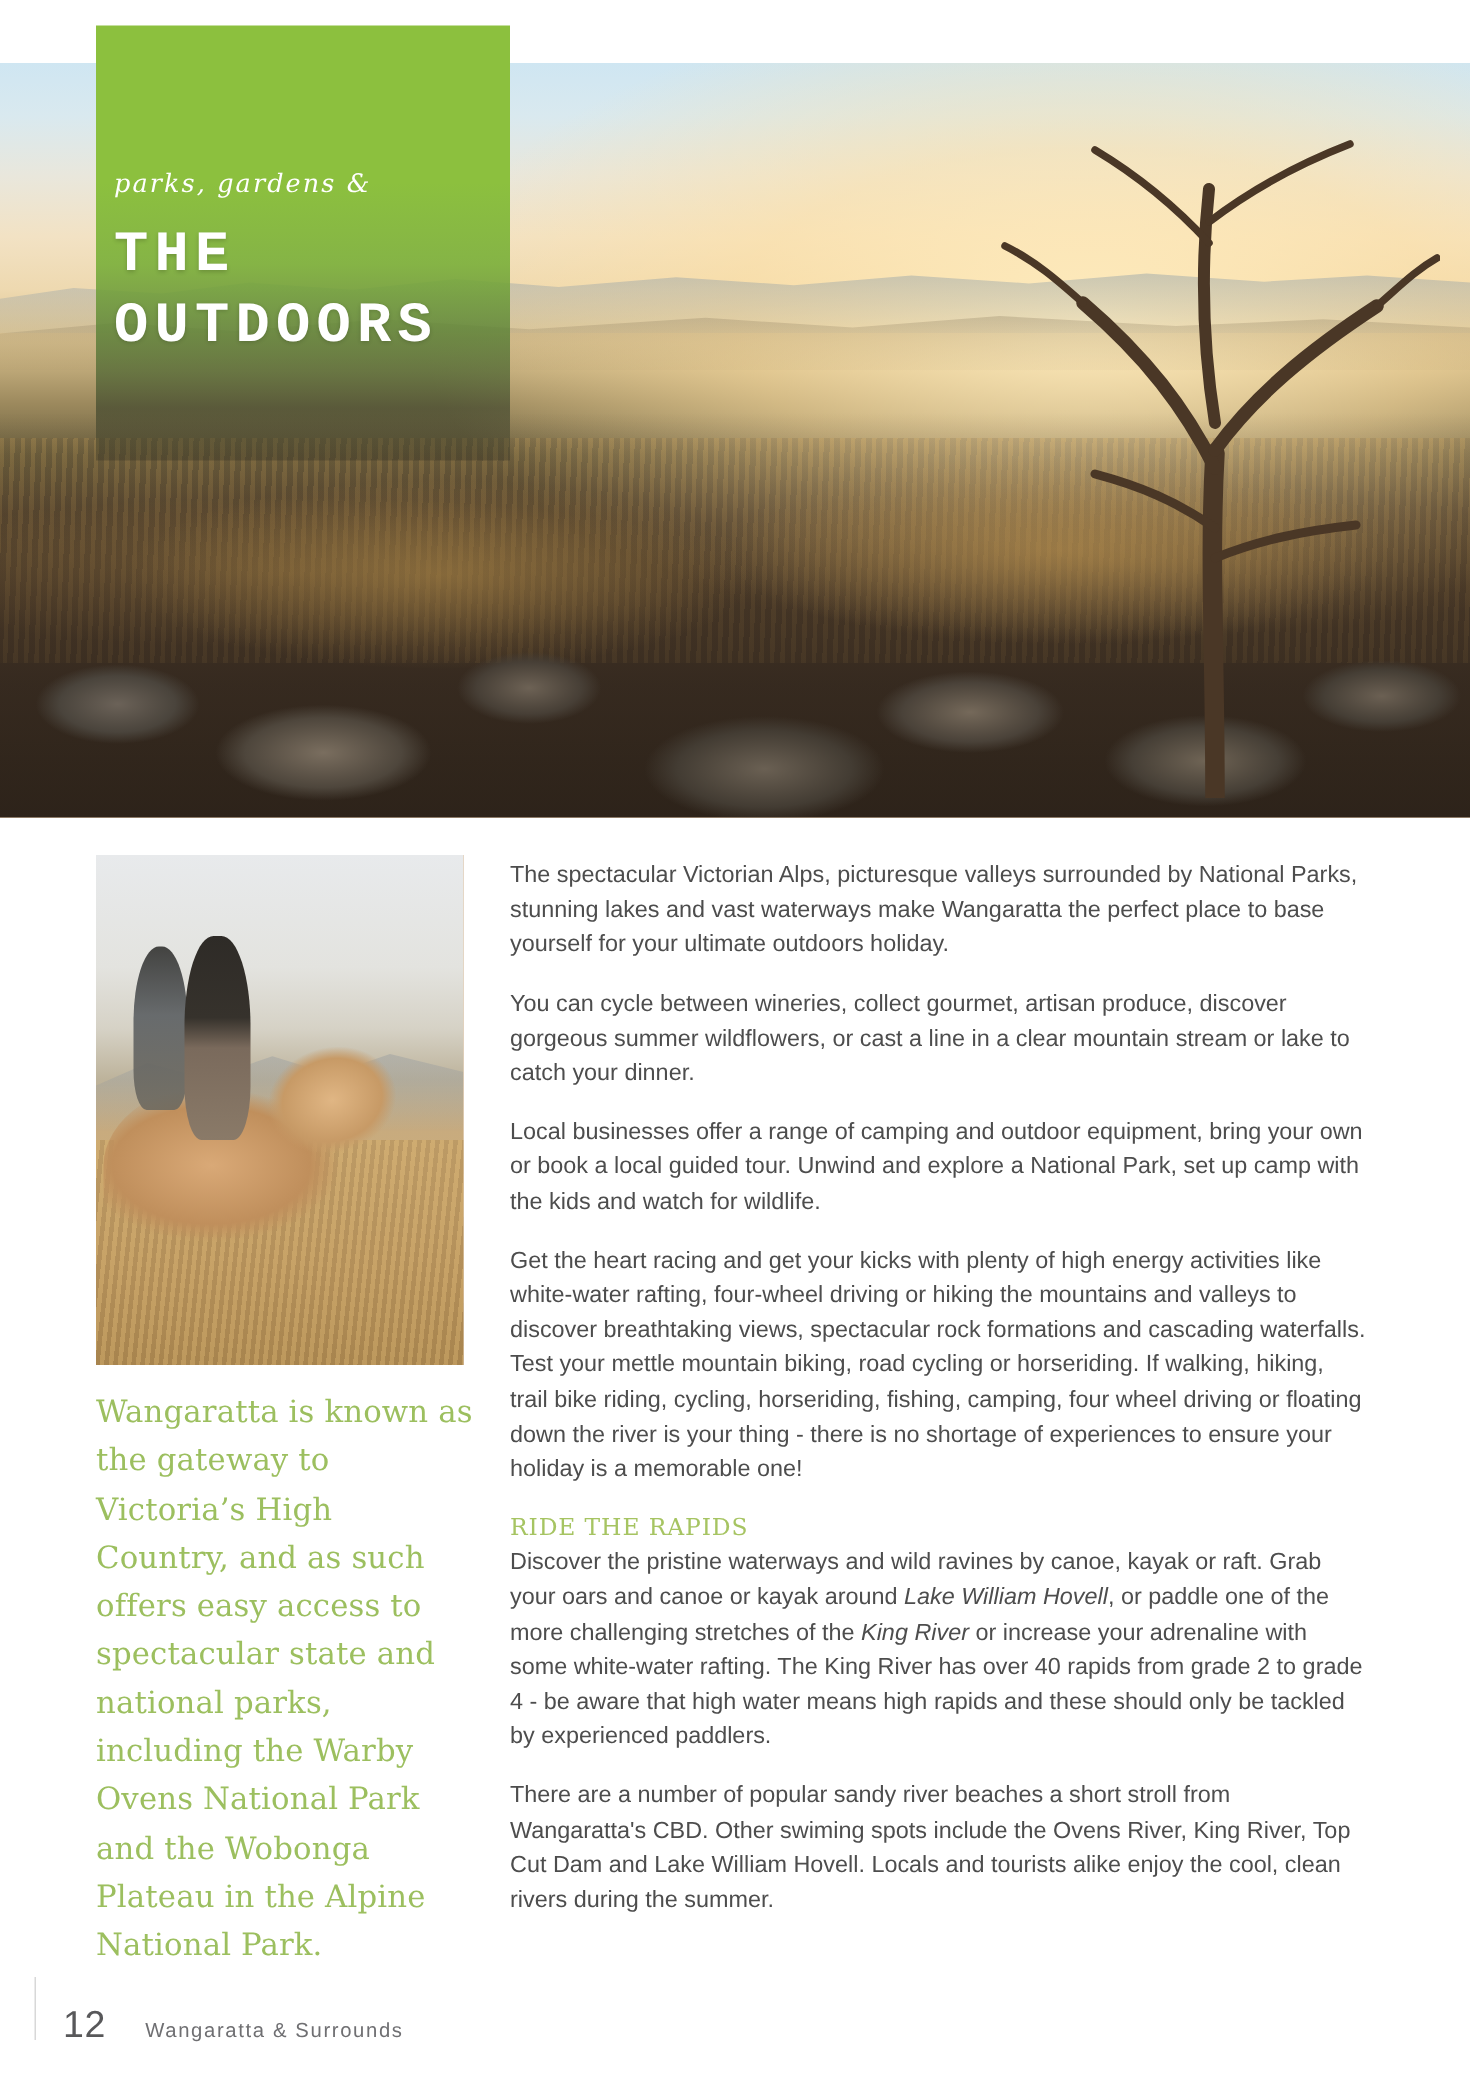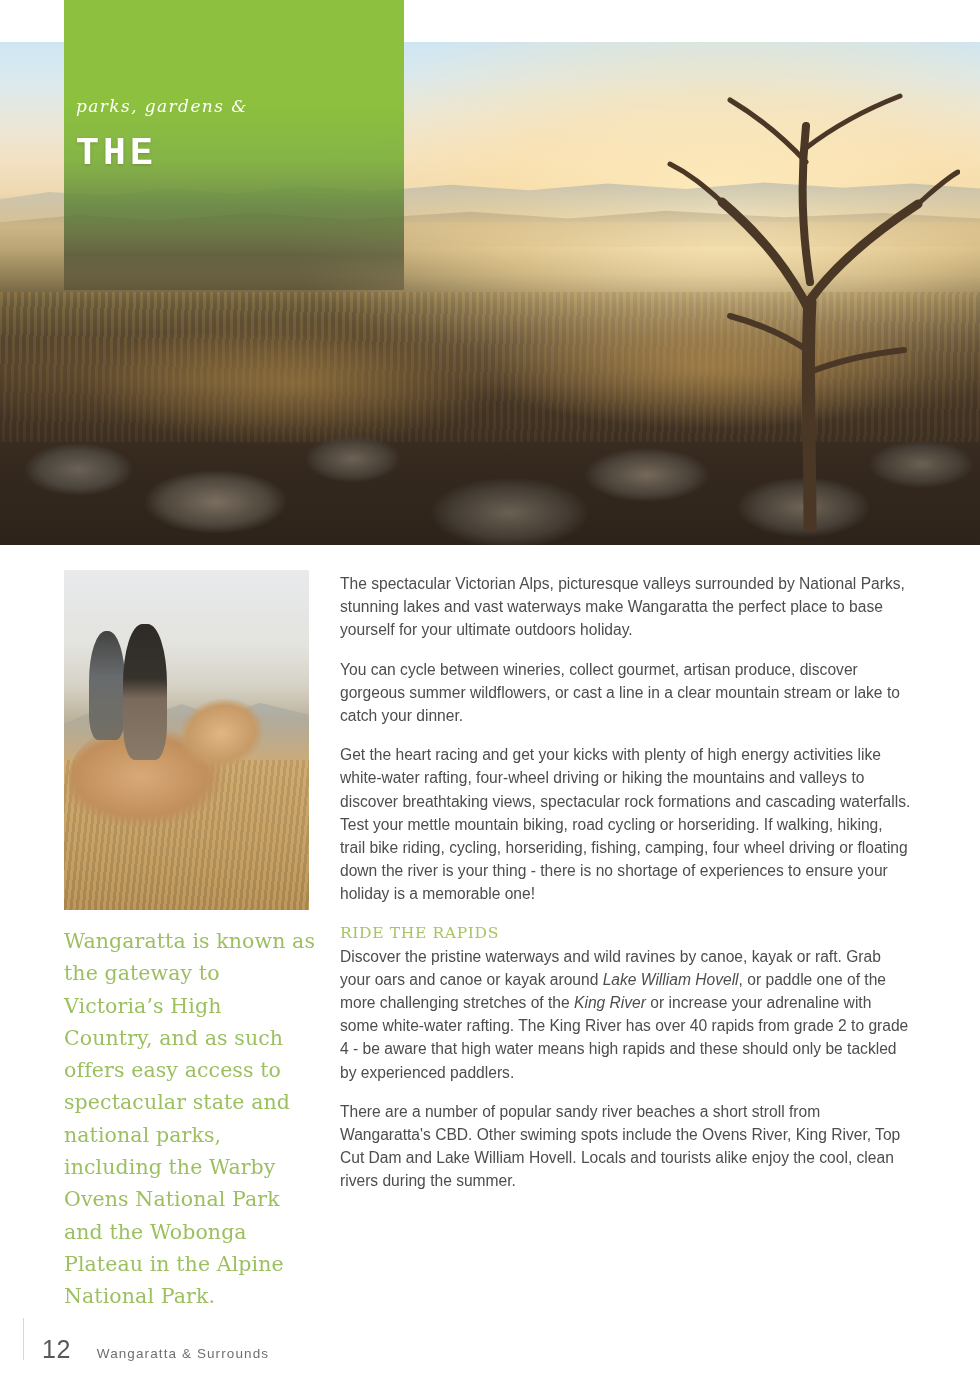--- a/index.html
+++ b/index.html
@@ -81,22 +81,22 @@
     opacity: .9;
   }
   
   .hero-tree {
     position: absolute; right: 20px; top: 10px; width: 300px; height: 480px;
   }
 
   
   .title-panel {
     position: absolute;
-    left: 64px; top: 0;
-    width: 340px; height: 290px;
+    left: 64px; top: 17px;
+    width: 276px; height: 290px;
     background: linear-gradient(to bottom,
       #8cc03e 0%,
       #8cc03e 36%,
       rgba(124,176,60,0.92) 55%,
       rgba(86,124,52,0.80) 72%,
       rgba(52,62,38,0.62) 88%,
       rgba(40,40,30,0.30) 100%);
   }
   .title-panel-inner {
     position: absolute;
@@ -254,39 +254,41 @@
       <path d="M150 300 C124 282 100 272 70 264" stroke-width="6"></path>
       <path d="M150 320 C180 308 208 302 244 298" stroke-width="6"></path>
     </g>
   </svg>
 </div>
 
 <div class="title-panel">
   <div class="title-panel-inner">
     <div class="kicker">parks, gardens &amp;</div>
     <div class="title-line">THE</div>
+    <div class="title-line">OUTDOORS</div>
   </div>
 </div>
 
 <div class="horse-photo">
   <div class="hp-sky"></div>
   <div class="hp-hills"></div>
   <div class="hp-grass"></div>
   <div class="hp-horse"></div>
   <div class="hp-horse2"></div>
   <div class="hp-rider2"></div>
   <div class="hp-rider"></div>
 </div>
 
 <div class="lead-quote">Wangaratta is known as the gateway to Victoria’s High Country, and as such offers easy access to spectacular state and national parks, including the Warby Ovens National Park and the Wobonga Plateau in the Alpine National Park.</div>
 
 <div class="content">
 
   <p>The spectacular Victorian Alps, picturesque valleys surrounded by National Parks, stunning lakes and vast waterways make Wangaratta the perfect place to base yourself for your ultimate outdoors holiday.</p>
   <p>You can cycle between wineries, collect gourmet, artisan produce, discover gorgeous summer wildflowers, or cast a line in a clear mountain stream or lake to catch your dinner.</p>
+  <p>Local businesses offer a range of camping and outdoor equipment, bring your own or book a local guided tour. Unwind and explore a National Park, set up camp with the kids and watch for wildlife.</p>
 
   <p>Get the heart racing and get your kicks with plenty of high energy activities like white-water rafting, four-wheel driving or hiking the mountains and valleys to discover breathtaking views, spectacular rock formations and cascading waterfalls. Test your mettle mountain biking, road cycling or horseriding. If walking, hiking, trail bike riding, cycling, horseriding, fishing, camping, four wheel driving or floating down the river is your thing - there is no shortage of experiences to ensure your holiday is a memorable one!</p>
 
   <div class="sec-head">RIDE THE RAPIDS</div>
   <p><span>Discover the pristine waterways and wild ravines by canoe, kayak or raft. Grab your oars and canoe or kayak around </span><em>Lake William Hovell</em><span>, or paddle one of the more challenging stretches of the </span><em>King River</em><span> or increase your adrenaline with some white-water rafting. The King River has over 40 rapids from grade 2 to grade 4 - be aware that high water means high rapids and these should only be tackled by experienced paddlers.</span></p>
 
   <p class="tight">There are a number of popular sandy river beaches a short stroll from Wangaratta's CBD. Other swiming spots include the Ovens River, King River, Top Cut Dam and Lake William Hovell. Locals and tourists alike enjoy the cool, clean rivers during the summer.</p>
 
 </div>
 

